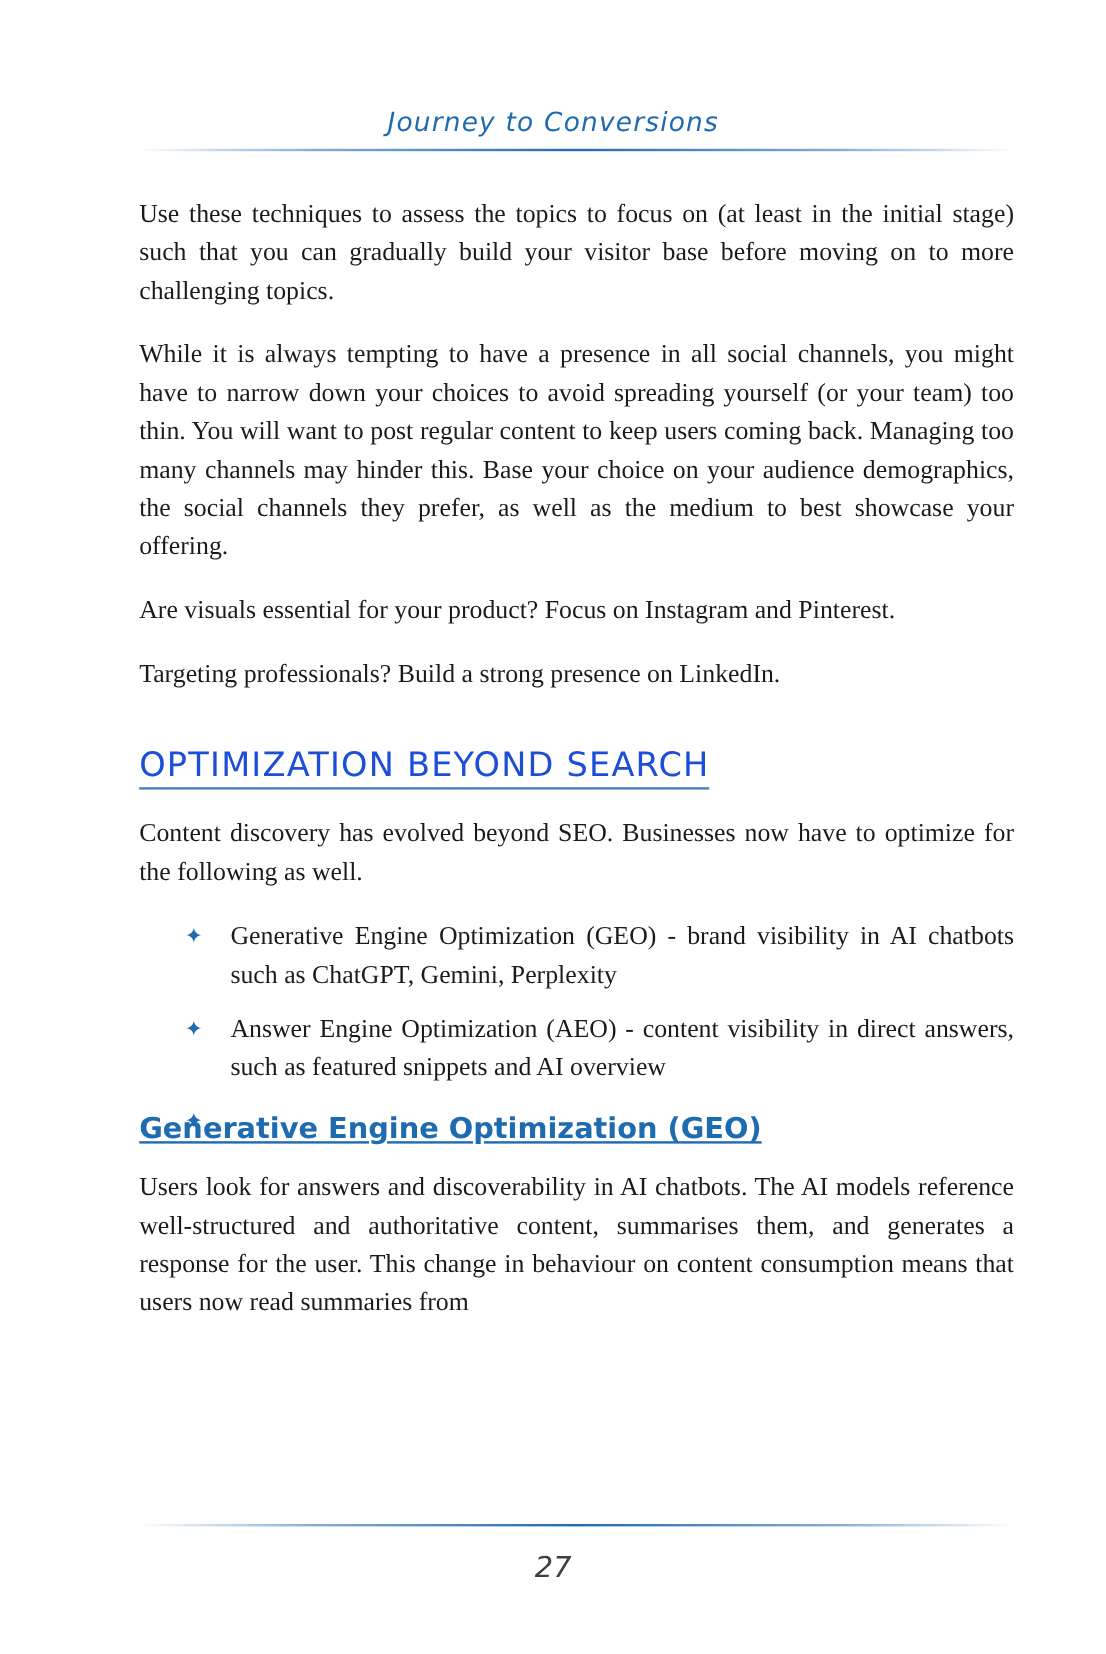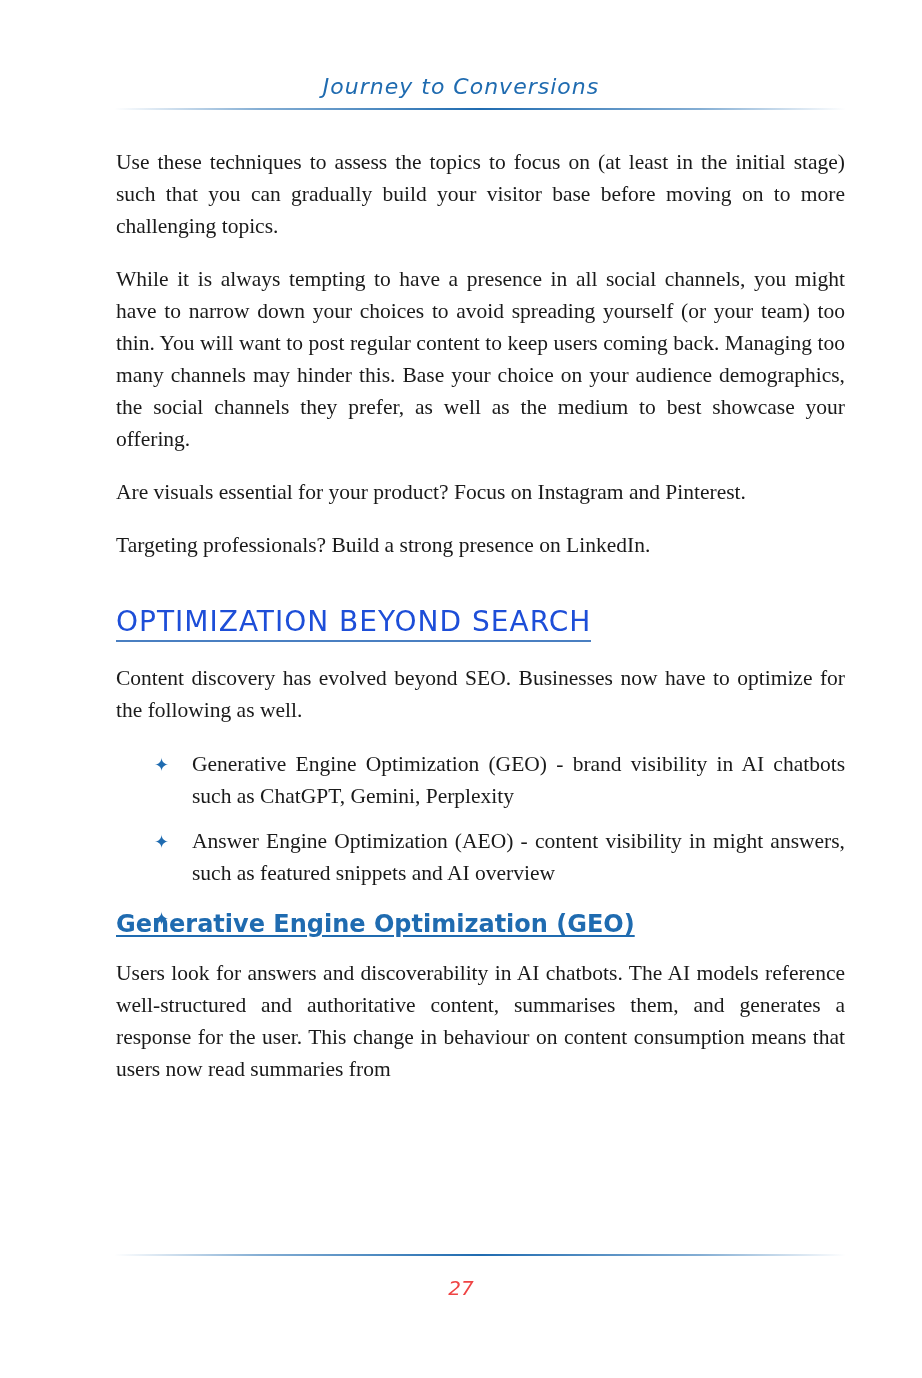--- a/index.html
+++ b/index.html
@@ -1,17 +1,17 @@
 <!DOCTYPE html>
 <html><head>
 <meta charset="utf-8">
 <style>
   html, body { margin: 0; padding: 0; background: #ffffff; }
   body { width: 922px; height: 1378px; position: relative; overflow: hidden; }
-  .page { position: absolute; left: 0; top: 0; width: 922px; height: 1280px; }
+  .page { position: absolute; left: 0; top: 16px; width: 922px; height: 1280px; }
   .running-head {
     position: absolute; left: 0; right: 0; top: 74px; text-align: center;
     font-family: "DejaVu Sans", sans-serif; font-style: italic;
     font-size: 22px; color: #1f6bb0; letter-spacing: 1px;
   }
   .rule {
     position: absolute; left: 114px; width: 732px; height: 2px;
     background: linear-gradient(to right, rgba(31,107,176,0) 0%, rgba(31,107,176,0.55) 20%, #1f6bb0 50%, rgba(31,107,176,0.55) 80%, rgba(31,107,176,0) 100%);
   }
   .rule.top { top: 108px; }
@@ -35,21 +35,21 @@
   }
   ul.bullets { list-style: none; margin: 22px 0 18px 0; padding: 0 0 0 76px; }
   ul.bullets li { position: relative; margin: 0 0 13px 0; }
   ul.bullets .star {
     position: absolute; left: -38px; top: 1px; color: #1f6bb0; font-size: 18px;
     font-family: "DejaVu Sans", sans-serif;
   }
   .page-number {
     position: absolute; left: 0; right: 0; top: 1276px; text-align: center;
     font-family: "DejaVu Sans", sans-serif; font-style: italic;
-    font-size: 20px; color: #ef4444;
+    font-size: 24px; color: #404040;
   }
 </style>
 </head>
 <body>
 
 <div class="page">
   <div class="running-head">Journey to Conversions</div>
   <div class="rule top"></div>
 
   <div class="body">
@@ -61,21 +61,21 @@
     <div class="h1">OPTIMIZATION BEYOND SEARCH</div>
     <p style="margin-bottom:0">Content discovery has evolved beyond SEO. Businesses now have to optimize for the following as well.</p>
 
     <ul class="bullets">
       <li>
         <span class="star">✦</span>
         <span>Generative Engine Optimization (GEO) - brand visibility in AI chatbots such as ChatGPT, Gemini, Perplexity</span>
       </li>
       <li>
         <span class="star">✦</span>
-        <span>Answer Engine Optimization (AEO) - content visibility in might answers, such as featured snippets and AI overview</span>
+        <span>Answer Engine Optimization (AEO) - content visibility in direct answers, such as featured snippets and AI overview</span>
       </li>
       <li>
         <span class="star">✦</span>
       </li>
     </ul>
 
     <div class="h2">Generative Engine Optimization (GEO)</div>
     <p>Users look for answers and discoverability in AI chatbots. The AI models reference well-structured and authoritative content, summarises them, and generates a response for the user. This change in behaviour on content consumption means that users now read summaries from</p>
   </div>
 

